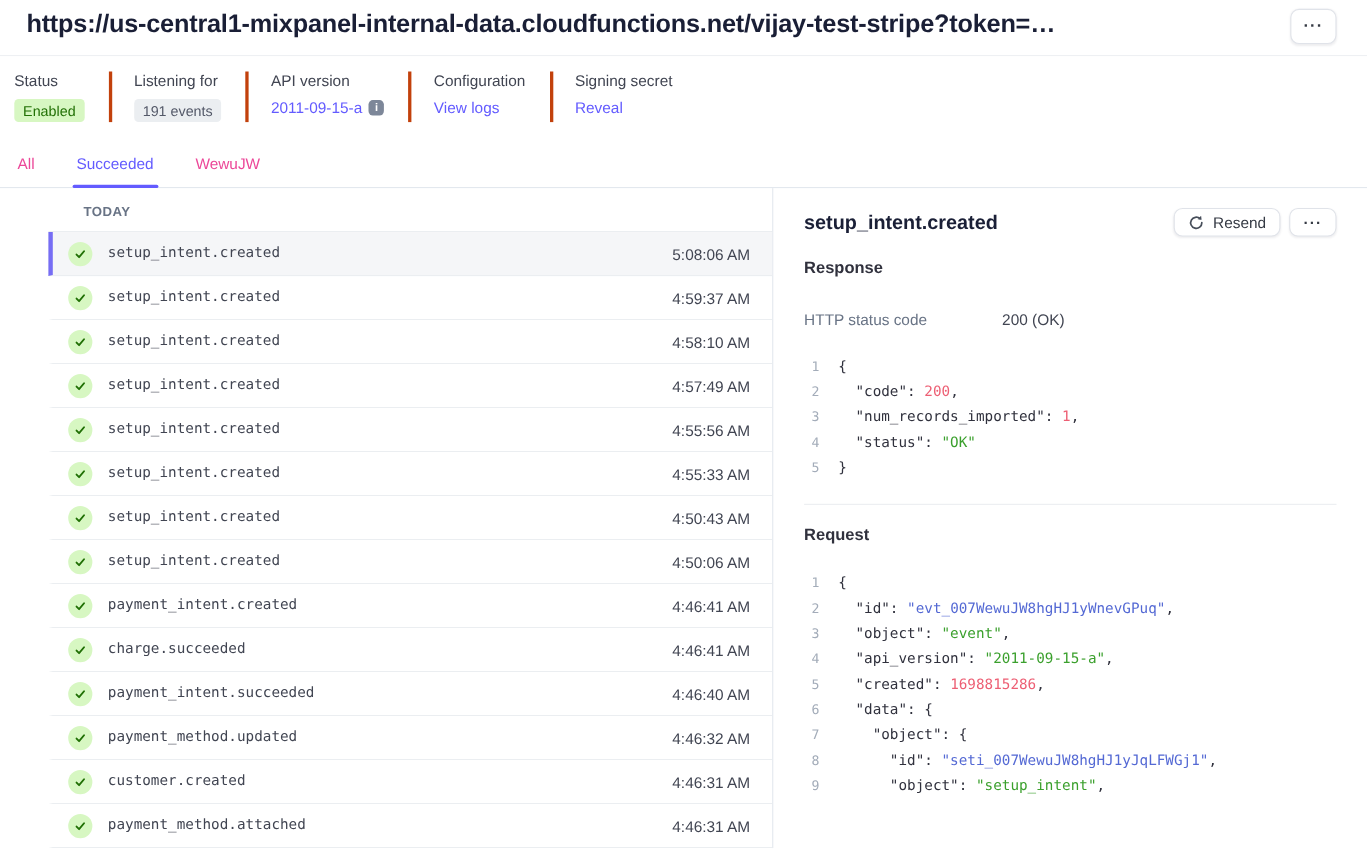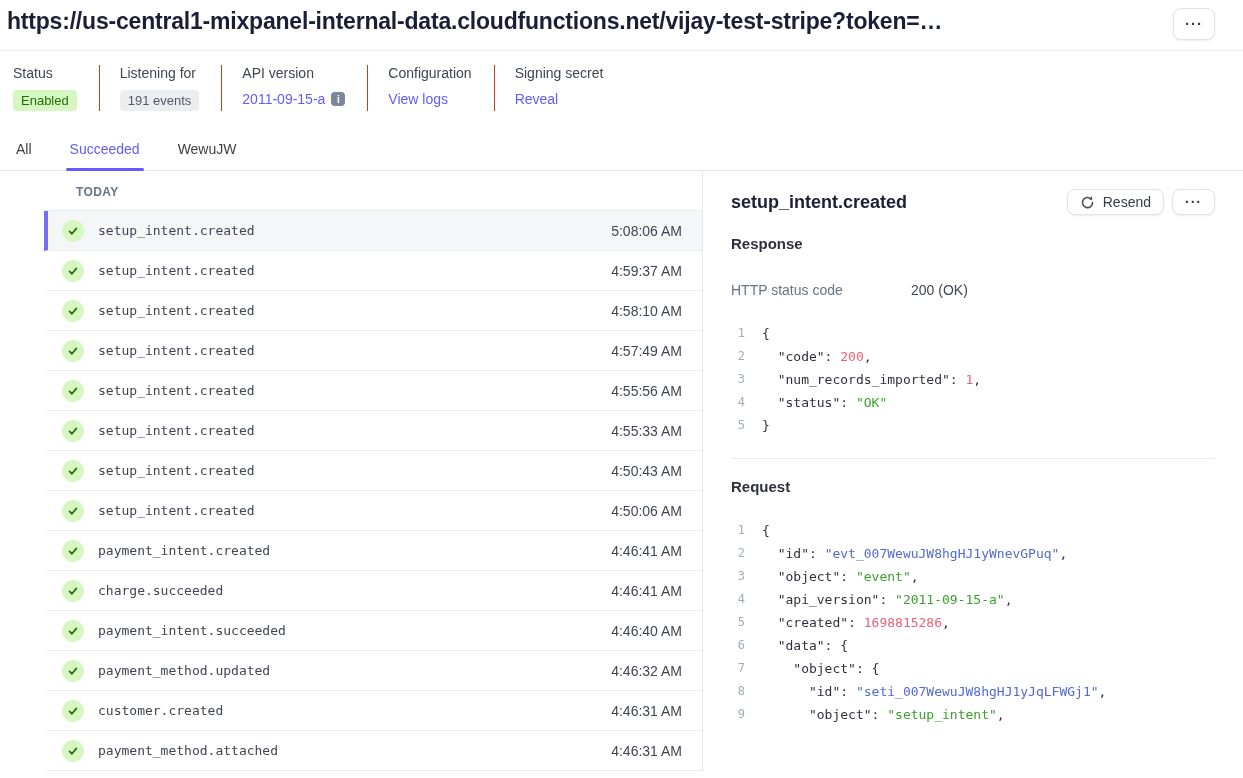--- a/index.html
+++ b/index.html
@@ -3,45 +3,45 @@
 <meta charset="utf-8">
 <style>
   * { margin:0; padding:0; box-sizing:border-box; }
   html,body { background:#fff; }
   .page {
     position:relative; width:1243px; height:778px; overflow:hidden;
     font-family:"Liberation Sans", sans-serif; color:#30313d; background:#fff;
   }
   
   .topbar { display:flex; align-items:flex-start; justify-content:space-between;
-    padding:8px 28px 10px 7px; border-bottom:1px solid #eef0f3; }
+    padding:8px 28px 10px 24px; border-bottom:1px solid #eef0f3; }
   .url-title { font-size:23px; font-weight:700; color:#1a1f36; letter-spacing:-0.2px;
     white-space:nowrap; overflow:hidden; }
   .icon-btn { display:inline-flex; align-items:center; justify-content:center;
     background:#fff; border:1px solid #e0e3e9; border-radius:8px;
     box-shadow:0 1px 2px rgba(26,31,54,.08); cursor:pointer;
     padding:5px 11px; font-size:15px; font-weight:700; color:#353a44; line-height:20px;
     letter-spacing:1px; }
   
   .meta-row { display:flex; padding:14px 0 16px 13px; }
   .meta-col { padding:0 22px 0 20px; }
   .meta-col:first-child { padding-left:0; }
-  .meta-col + .meta-col { border-left:1px solid #c2410c; }
+  .meta-col + .meta-col { border-left:3px solid #c2410c; }
   .meta-label { font-size:14px; color:#414552; margin-bottom:9px; }
   .badge { display:inline-block; font-size:13px; font-weight:500; border-radius:4px; padding:3px 8px; }
   .badge.green { background:var(--badge_green_bg,#d7f7c2); color:var(--badge_green_text,#217005); }
   .badge.gray  { background:var(--badge_gray_bg,#ebeef1); color:var(--badge_gray_text,#545969); }
   .meta-link { font-size:14px; font-weight:500; color:var(--accent_purple,#635bff);
     text-decoration:none; cursor:pointer; display:inline-flex; align-items:center; gap:6px; }
   .info-chip { display:inline-flex; align-items:center; justify-content:center;
     width:14px; height:14px; border-radius:4px; background:#7d8799; color:#fff;
     font-size:10px; font-weight:700; font-style:normal; }
   
   .tabs { display:flex; gap:34px; padding:12px 0 0 14px; border-bottom:1px solid #e3e8ee; }
-  .tab { position:relative; font-size:14px; color:#404040; padding:2px 2px 13px; cursor:pointer; }
+  .tab { position:relative; font-size:14px; color:#ec4899; padding:2px 2px 13px; cursor:pointer; }
   .tab.active { color:var(--accent_purple,#635bff); font-weight:500; }
   .tab.active::after { content:""; position:absolute; left:-2px; right:-2px; bottom:-1px;
     height:3px; border-radius:2px; background:var(--accent_purple,#635bff); }
   
   .content { display:flex; height:600px; }
   .list-pane { width:659px; flex:none; border-right:1px solid #e3e8ee;margin-left:44px; }
   .group-label { padding:14px 0 11px 32px; font-size:12px; font-weight:600;
     letter-spacing:.4px; color:#687385; }
   .rows { border-top:1px solid #ebeef1; }
   .row { display:flex; align-items:center; height:40px; padding:0 20px 0 14px;

